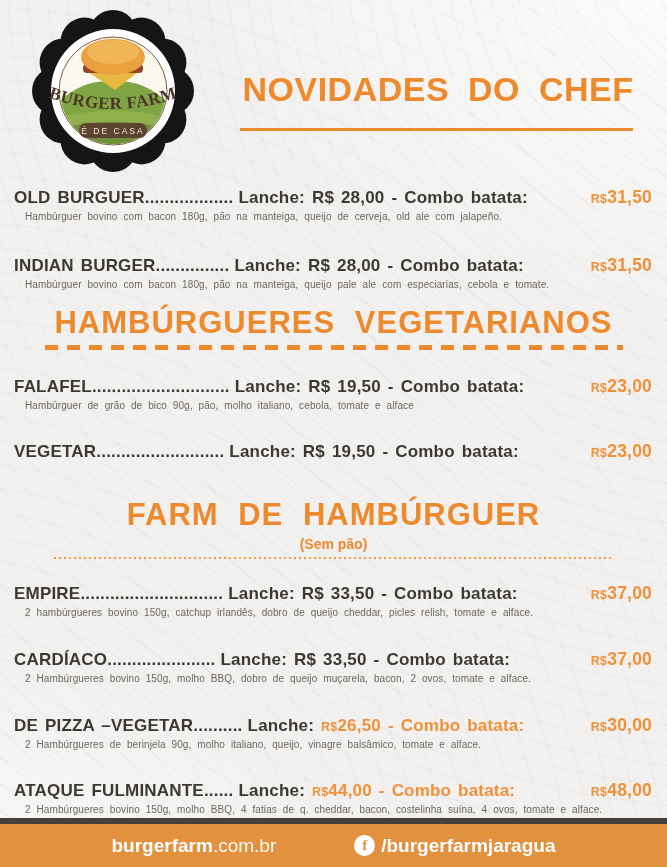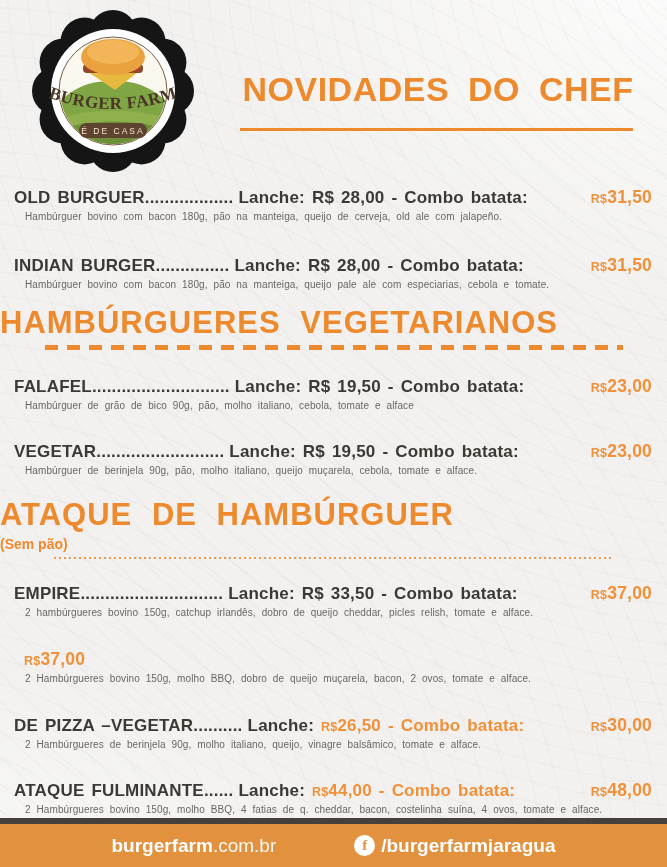--- a/index.html
+++ b/index.html
@@ -48,21 +48,21 @@
   .combo{color:var(--orange-price);font-size:17.5px;flex-shrink:0;margin-left:10px;}
   .combo .pcur{font-size:12.5px;}
   .item.hot .mid{color:var(--orange-price);}
   .item.hot .mid .pcur{font-size:12.5px;}
   .desc{
     margin-top:3px;color:var(--desc);font-size:10px;font-weight:400;
     letter-spacing:.1px;word-spacing:3px;white-space:nowrap;padding-left:11px;
   }
 
   
-  .sec{position:absolute;left:0;right:0;text-align:left;color:var(--orange);}
+  .sec{position:absolute;left:0;right:0;text-align:center;color:var(--orange);}
   .sec-title{font-size:31px;font-weight:700;letter-spacing:1px;word-spacing:10px;white-space:nowrap;}
   .dash-rule{margin:4px auto 0;width:578px;height:5px;
     background:repeating-linear-gradient(90deg,var(--orange) 0 13px,transparent 13px 22px);}
   .sec-sub{font-size:14px;font-weight:700;margin-top:3px;}
   .dot-rule{margin:5px auto 0;width:560px;height:2px;
     background:repeating-linear-gradient(90deg,var(--orange) 0 2px,transparent 2px 5px);opacity:.85;}
 
   
   .footer-strip{position:absolute;left:0;top:818px;width:100%;height:6px;background:var(--strip);}
   .footer{
@@ -172,41 +172,43 @@
     <div class="desc">Hambúrguer de grão de bico 90g, pão, molho italiano, cebola, tomate e alface</div>
   </div>
 
   <div class="item" style="top:441px">
     <div class="line">
       <span class="left"><span class="nm">VEGETAR</span><span class="dots">..........................</span><span class="lbl">Lanche:</span>
         <span class="mid"><span class="pcur">R$</span><span> 19,50</span> <span>-</span> <span>Combo batata:</span></span>
       </span>
       <span class="combo"><span class="pcur">R$</span><span>23,00</span></span>
     </div>
-    <div class="desc">Hambúrguer de berinjela 90g, pão, molho italiano, queijo muçarela, cebola, tomate e alface.</div>
   </div>
 
   <div class="sec" style="top:497px">
-    <div class="sec-title">ATAQUE DE HAMBÚRGUER</div>
+    <div class="sec-title">FARM DE HAMBÚRGUER</div>
     <div class="sec-sub">(Sem pão)</div>
     <div class="dot-rule"></div>
   </div>
 
   <div class="item" style="top:583px">
     <div class="line">
       <span class="left"><span class="nm">EMPIRE</span><span class="dots">.............................</span><span class="lbl">Lanche:</span>
         <span class="mid"><span class="pcur">R$</span><span> 33,50</span> <span>-</span> <span>Combo batata:</span></span>
       </span>
       <span class="combo"><span class="pcur">R$</span><span>37,00</span></span>
     </div>
     <div class="desc">2 hambúrgueres bovino 150g, catchup irlandês, dobro de queijo cheddar, picles relish, tomate e alface.</div>
   </div>
 
   <div class="item" style="top:649px">
     <div class="line">
+      <span class="left"><span class="nm">CARDÍACO</span><span class="dots">......................</span><span class="lbl">Lanche:</span>
+        <span class="mid"><span class="pcur">R$</span><span> 33,50</span> <span>-</span> <span>Combo batata:</span></span>
+      </span>
       <span class="combo"><span class="pcur">R$</span><span>37,00</span></span>
     </div>
     <div class="desc">2 Hambúrgueres bovino 150g, molho BBQ, dobro de queijo muçarela, bacon, 2 ovos, tomate e alface.</div>
   </div>
 
   <div class="item hot" style="top:715px">
     <div class="line">
       <span class="left"><span class="nm">DE PIZZA –VEGETAR</span><span class="dots">..........</span><span class="lbl">Lanche:</span>
         <span class="mid"><span class="pcur">R$</span><span>26,50</span> <span>-</span> <span>Combo batata:</span></span>
       </span>

